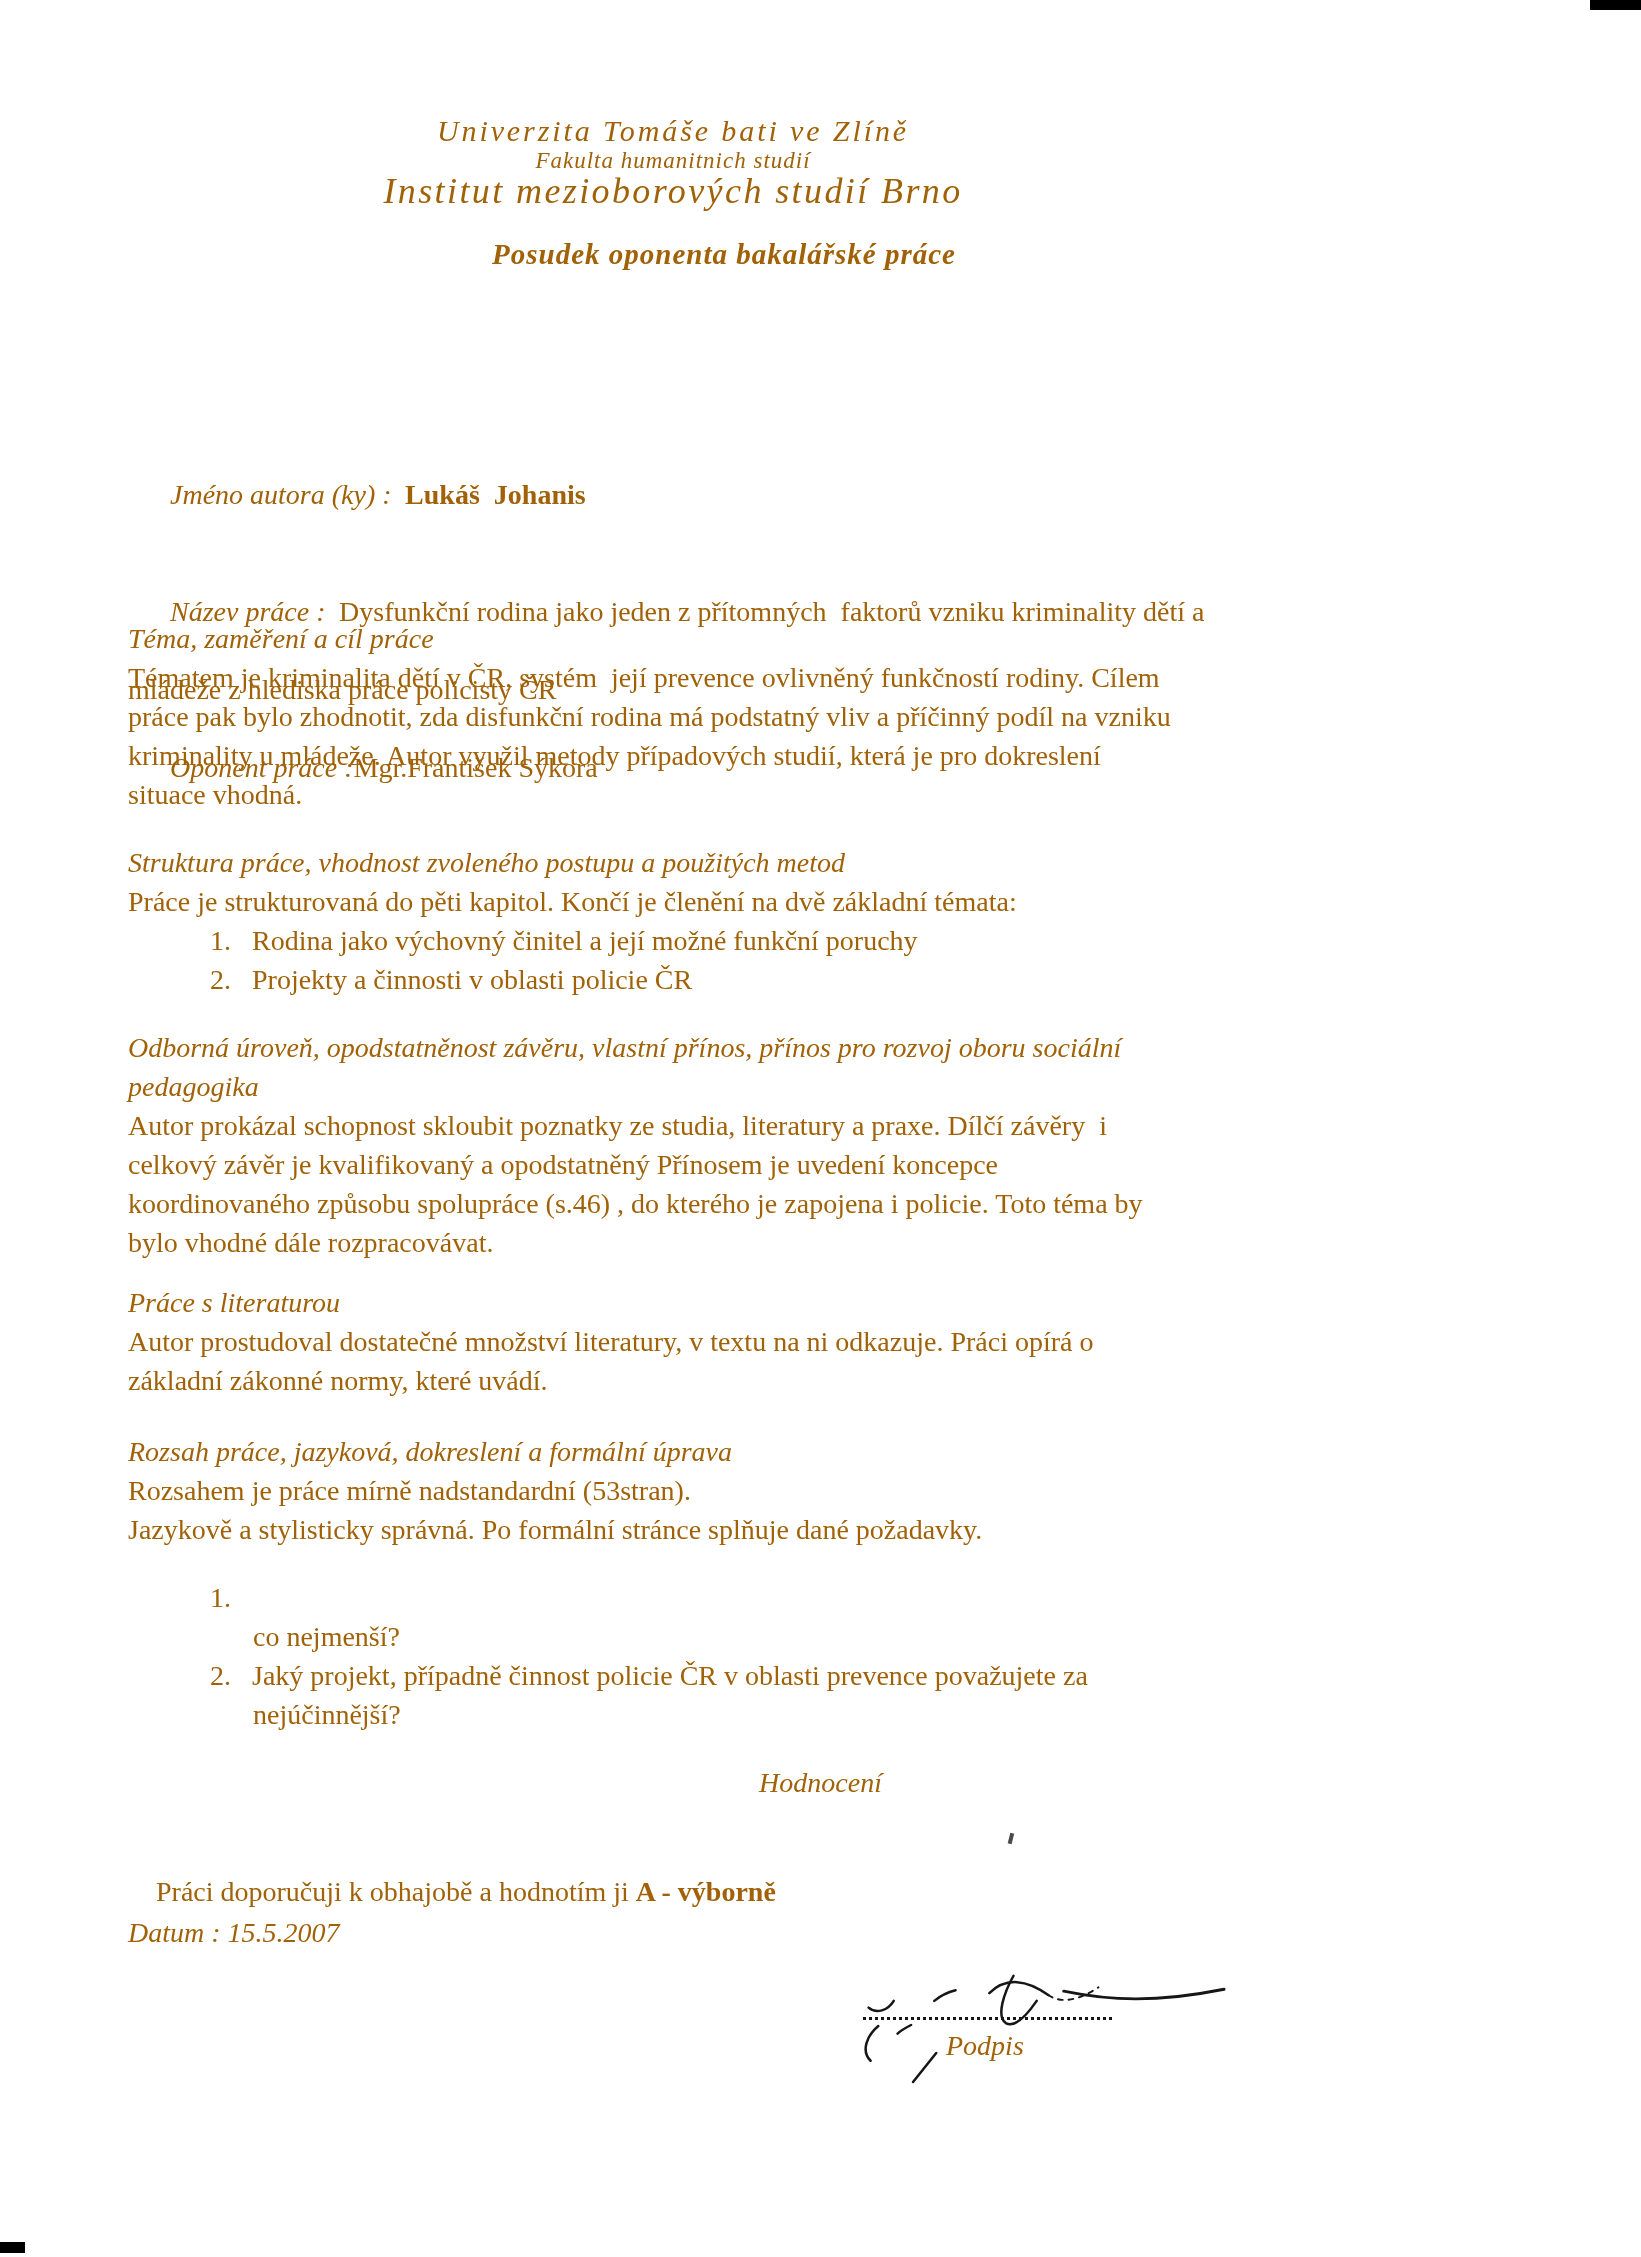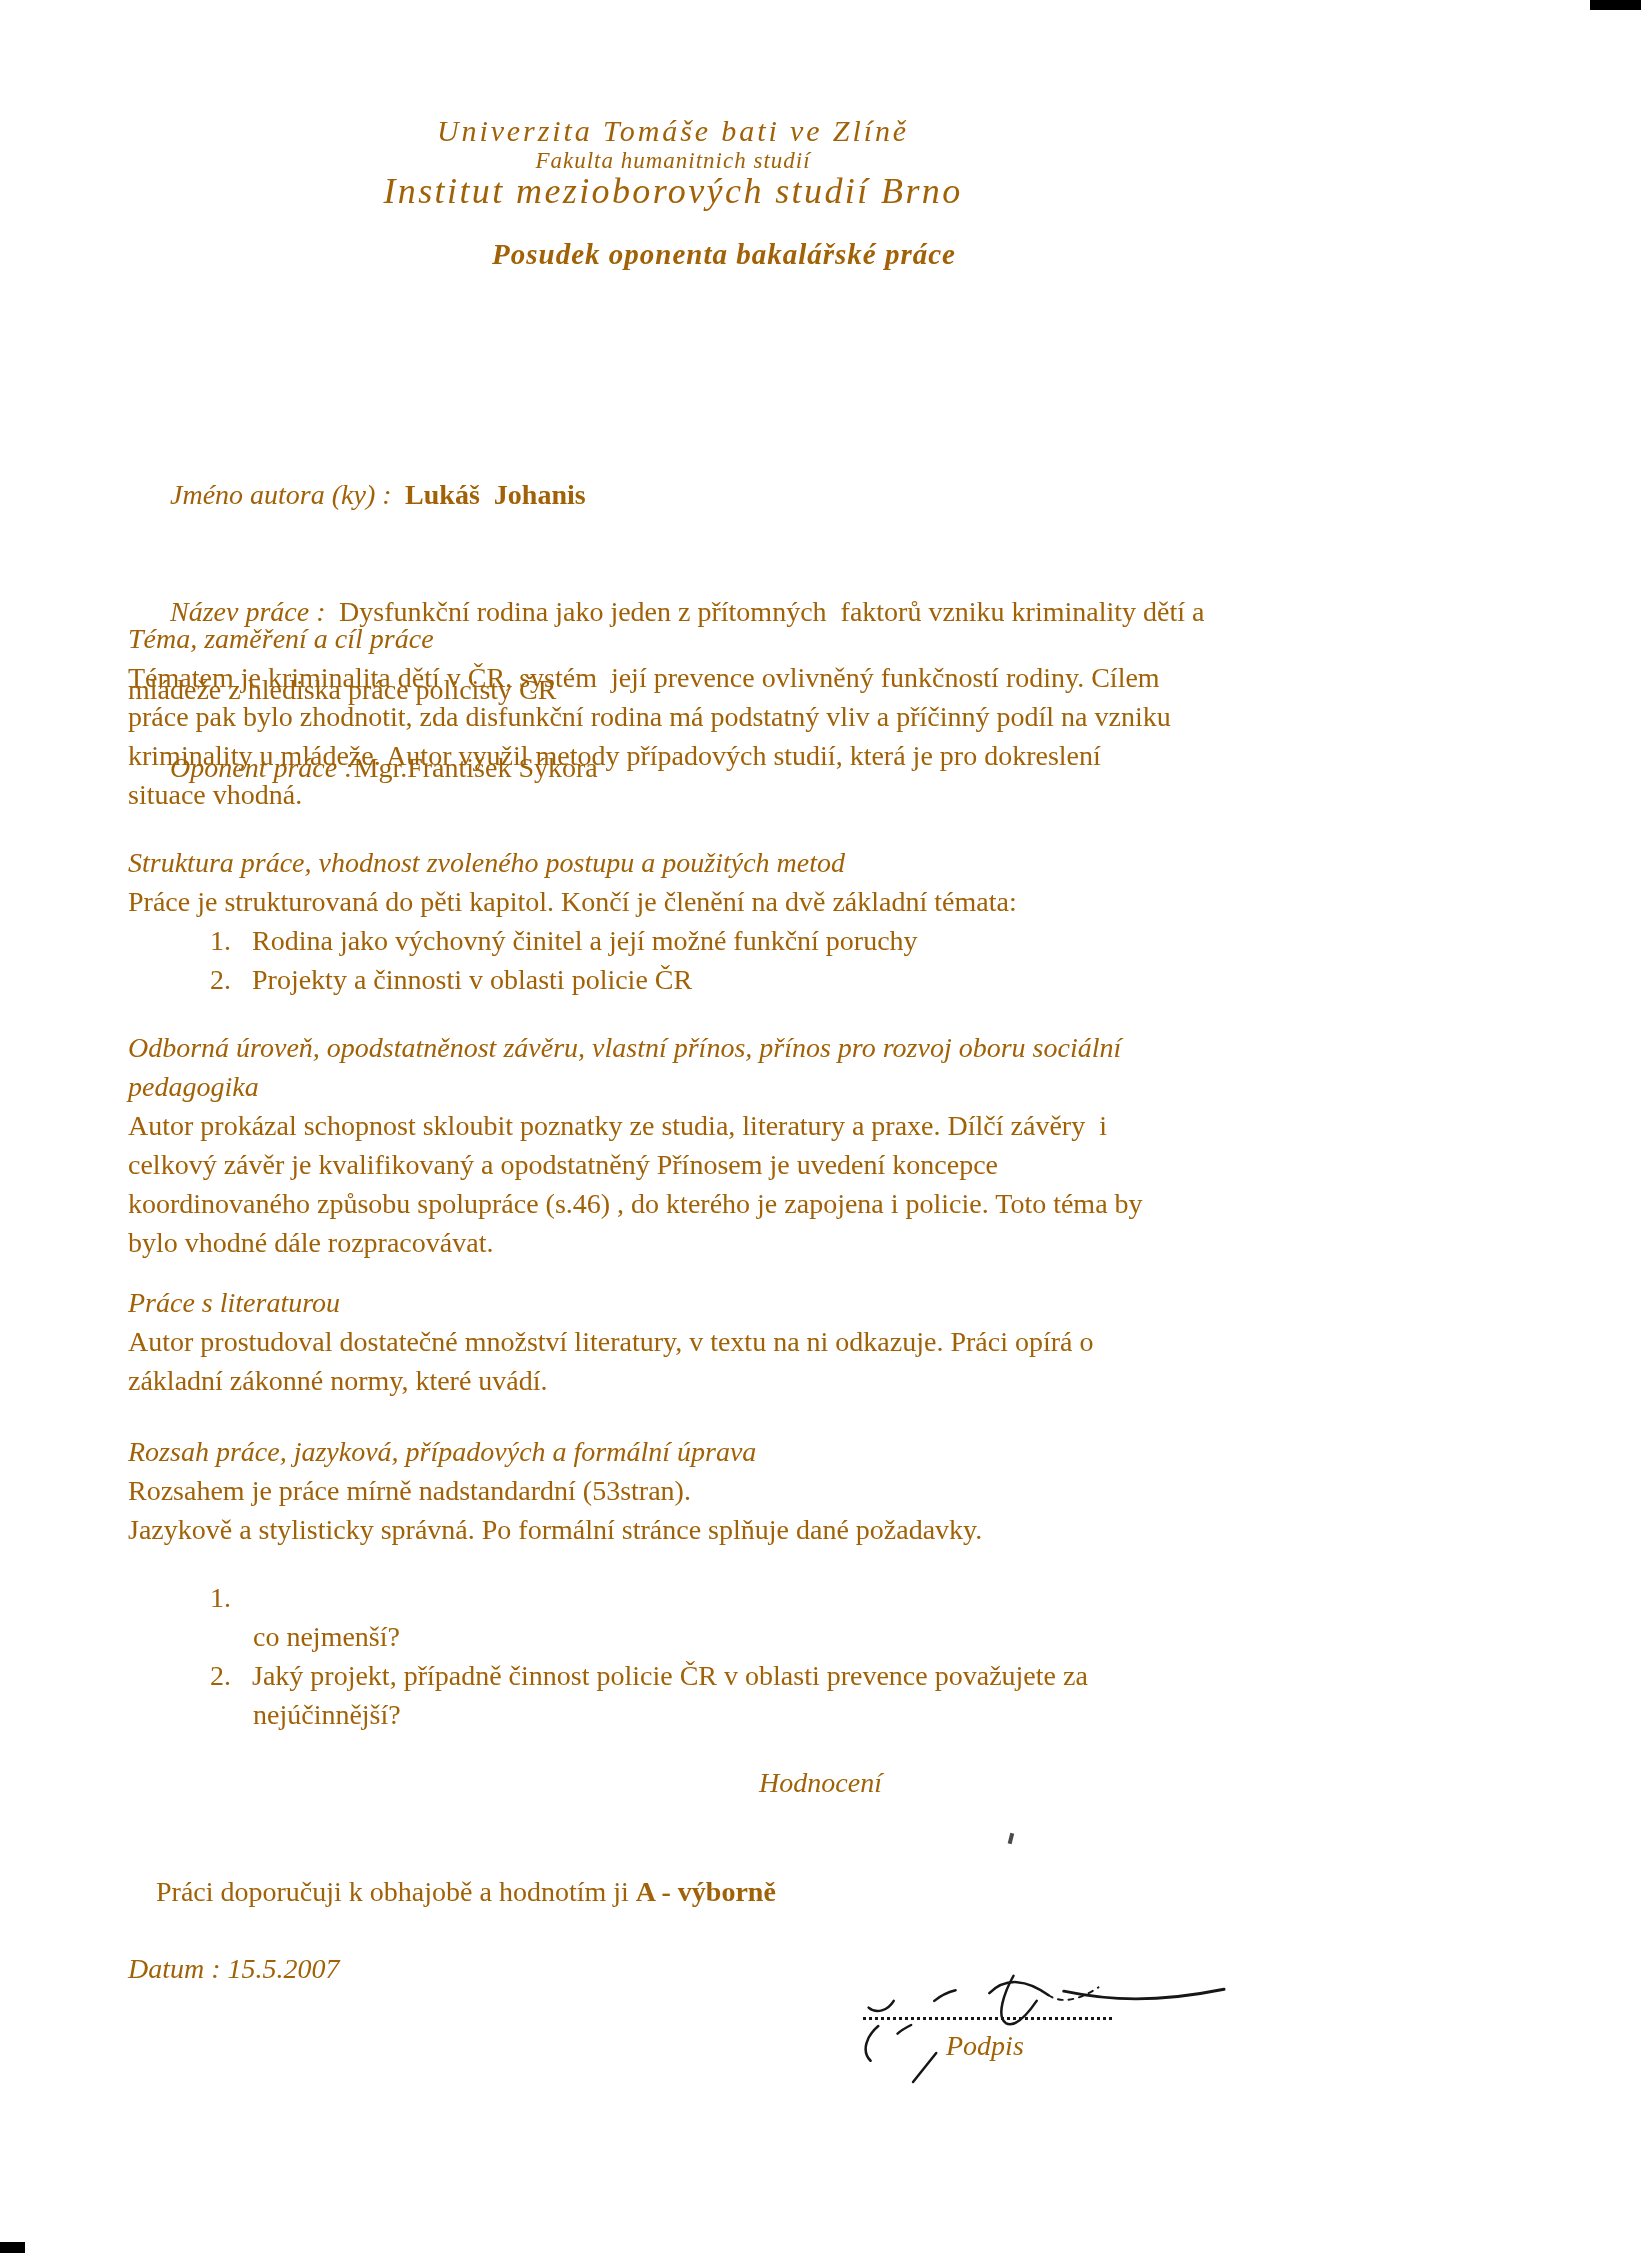--- a/index.html
+++ b/index.html
@@ -91,21 +91,21 @@
     <div class="line">bylo vhodné dále rozpracovávat.</div>
   </div>
 
   <div class="abs" style="left:128px;top:1283px;">
     <div class="line heading">Práce s literaturou</div>
     <div class="line">Autor prostudoval dostatečné množství literatury, v textu na ni odkazuje. Práci opírá o</div>
     <div class="line">základní zákonné normy, které uvádí.</div>
   </div>
 
   <div class="abs" style="left:128px;top:1432px;">
-    <div class="line heading">Rozsah práce, jazyková, případových a formální úprava</div>
+    <div class="line heading">Rozsah práce, jazyková, dokreslení a formální úprava</div>
     <div class="line">Rozsahem je práce mírně nadstandardní (53stran).</div>
     <div class="line">Jazykově a stylisticky správná. Po formální stránce splňuje dané požadavky.</div>
   </div>
 
   <div class="abs" style="left:128px;top:1578px;">
     <div class="line list-row">
       <span class="list-num">1.</span>
     </div>
     <div class="line list-cont">co nejmenší?</div>
     <div class="line list-row">
@@ -115,21 +115,21 @@
   </div>
 
   <div class="abs center" style="left:0;top:1763px;width:1641px;">
     <span class="line heading">Hodnocení</span>
   </div>
 
   <div class="abs line" style="left:128px;top:1833px;">
     <span>Práci doporučuji k obhajobě a hodnotím ji </span><span class="b">A - výborně</span>
   </div>
 
-  <div class="abs line it" style="left:128px;top:1913px;margin-top:36px;">Datum : 15.5.2007</div>
+  <div class="abs line it" style="left:128px;top:1913px;">Datum : 15.5.2007</div>
 
   <div class="abs" style="left:801px;top:1962px;width:425px;height:126px;">
     <svg width="425" height="126" viewBox="0 0 440 130" style="position:absolute;left:0;top:0;" fill="none" stroke="#161616" stroke-width="2.6" stroke-linecap="round">
       <path d="M96,40 C90,50 78,54 70,47"></path>
       <path d="M138,40 C144,35 152,31 160,29"></path>
       <path d="M220,14 C210,32 202,56 212,63 C221,68 233,56 244,40"></path>
       <path d="M195,32 C212,15 234,18 256,34"></path>
       <path d="M256,34 C270,44 290,38 308,26" stroke-dasharray="5,6" stroke-width="2"></path>
       <path d="M272,30 C320,40 368,42 438,28" stroke-width="3"></path>
       <path d="M80,66 C68,76 62,92 72,102"></path>

